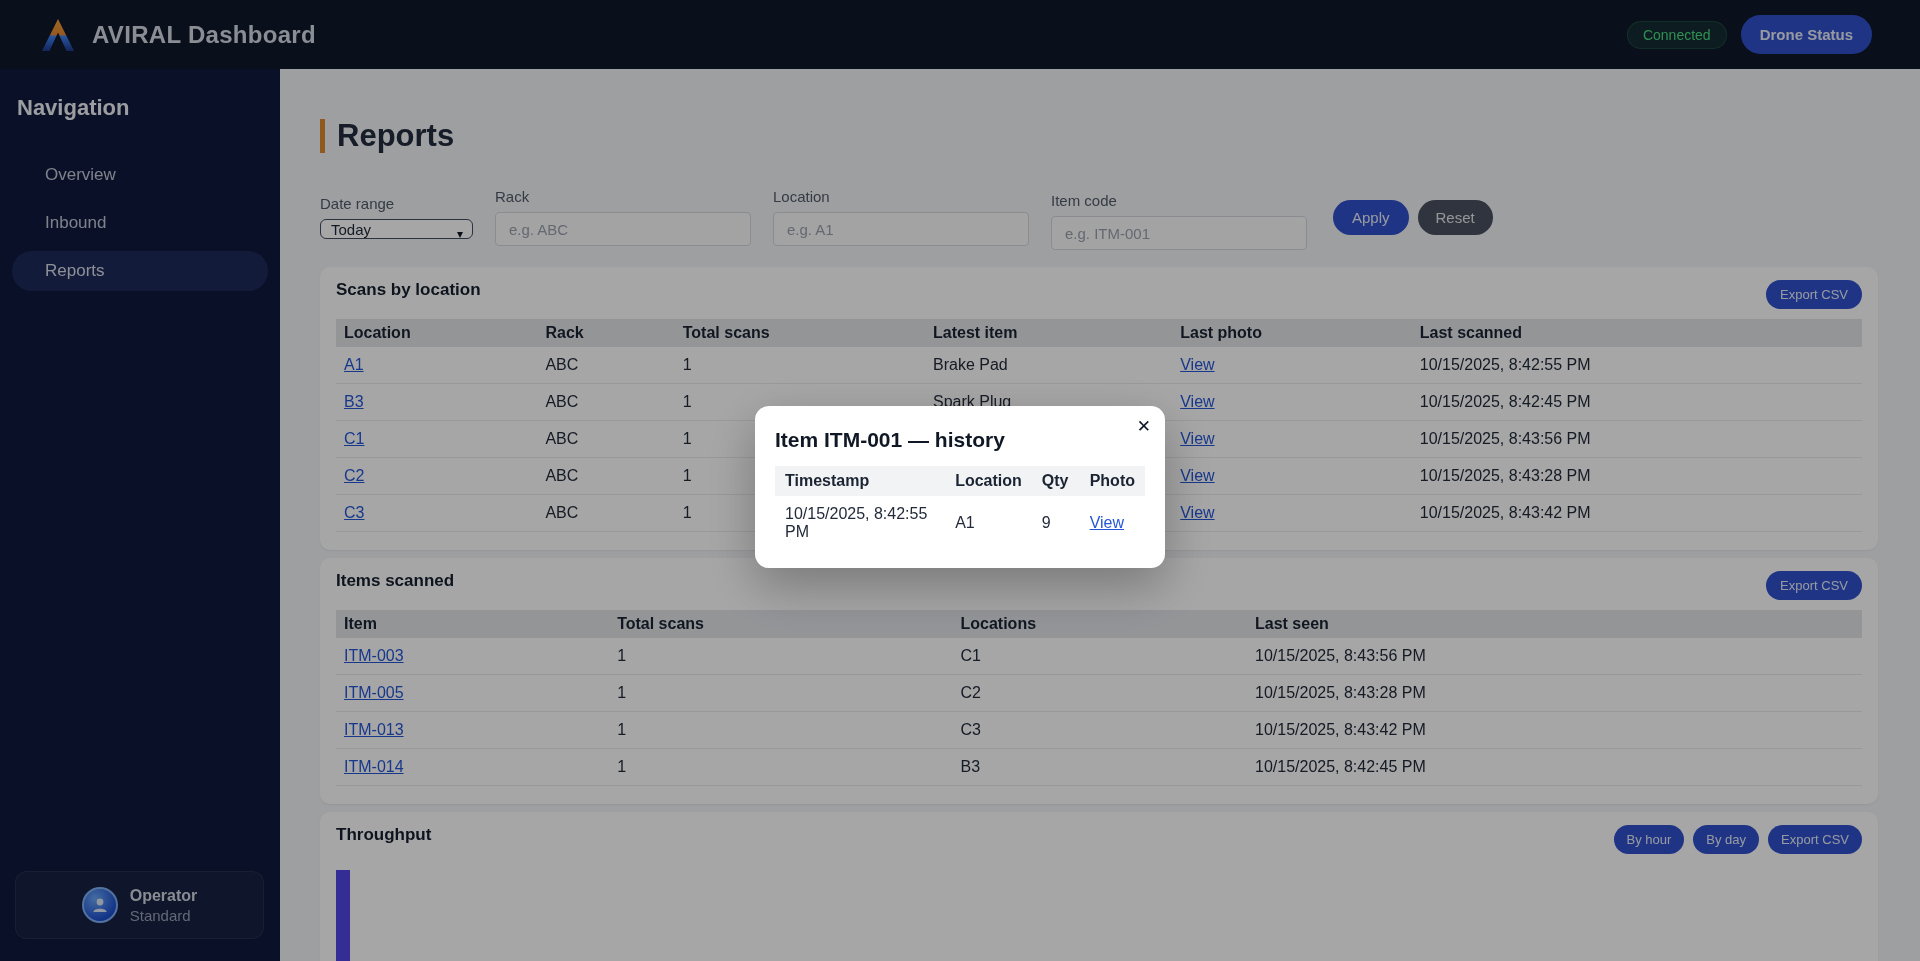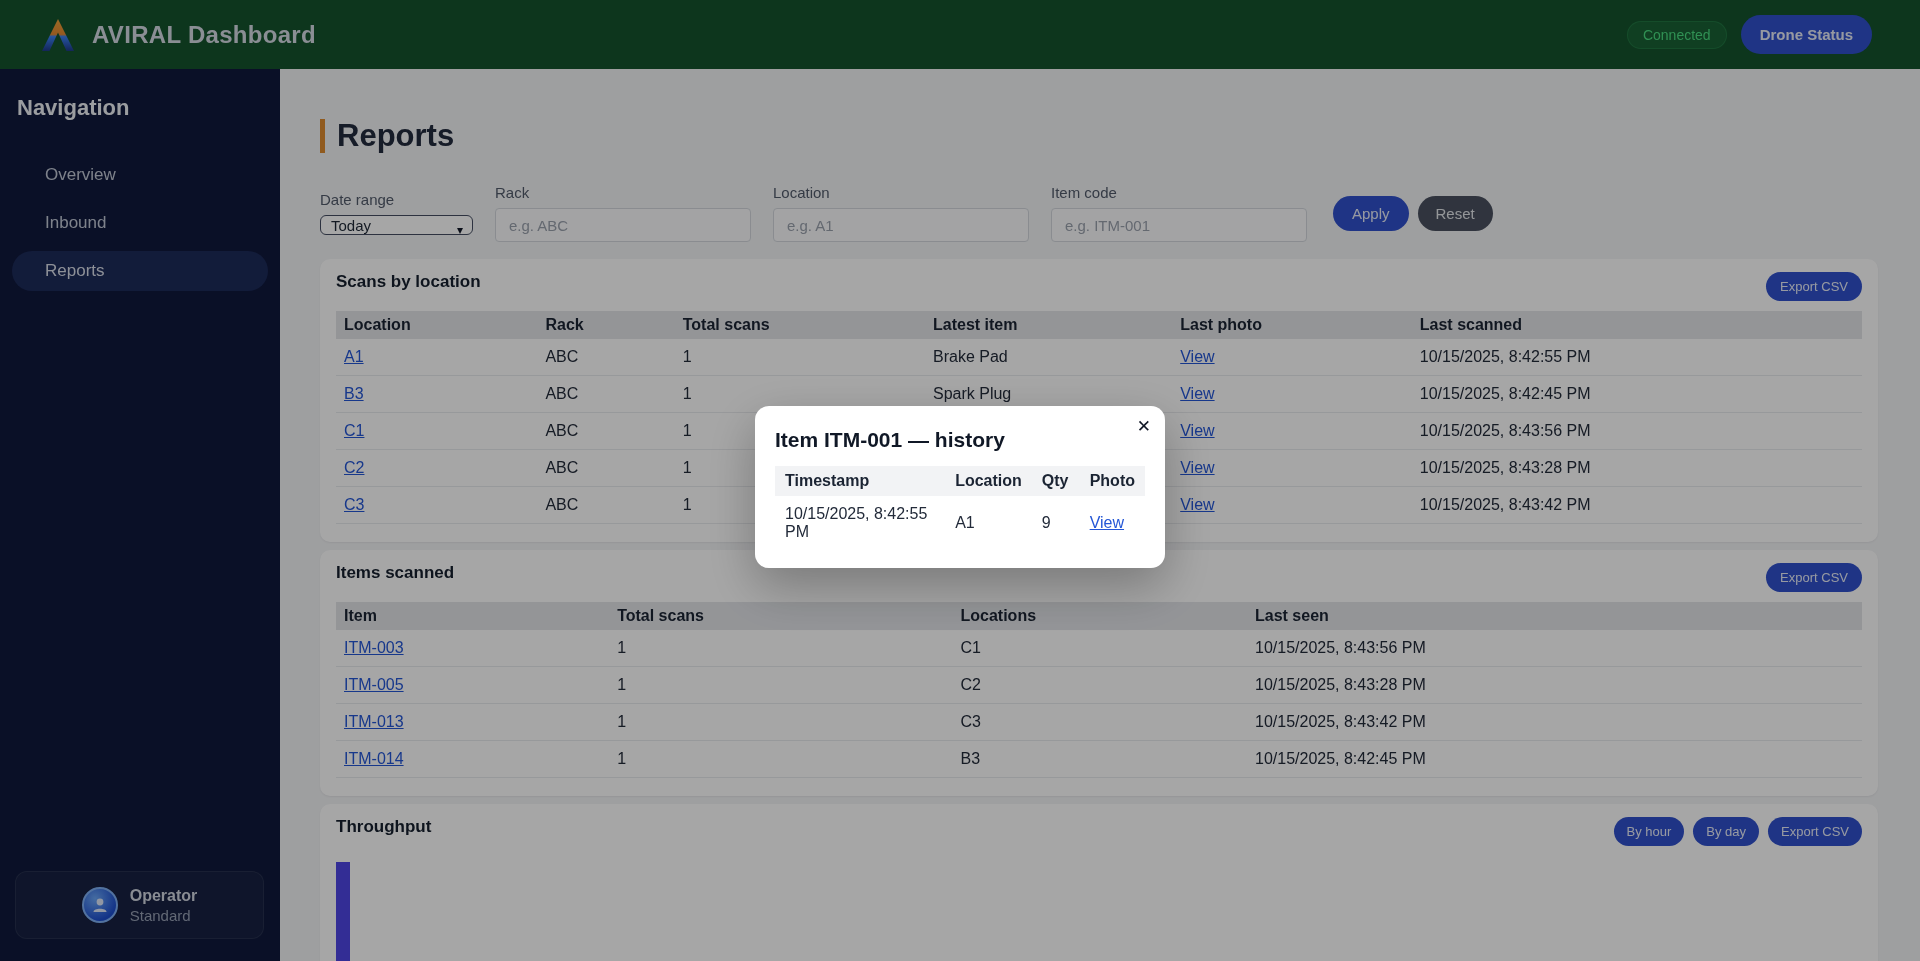--- a/index.html
+++ b/index.html
@@ -1,20 +1,20 @@
 <!DOCTYPE html>
 <html><head>
 <meta charset="utf-8">
 <style>
   * { box-sizing: border-box; margin: 0; padding: 0; }
   html,body { width:1920px; height:961px; overflow:hidden; }
   body { font-family:"Liberation Sans", sans-serif; background:#f3f4f6; }
 
   
-  .header { height:69px; background:#14532d; display:flex; align-items:center; padding:0 48px 0 38px; gap:14px; position:relative; z-index:10;}
+  .header { height:69px; background:#0f172a; display:flex; align-items:center; padding:0 48px 0 38px; gap:14px; position:relative; z-index:10;}
   .app-title { color:#d5dae4; font-size:24px; font-weight:bold; letter-spacing:.3px; }
   .header-spacer { flex:1; }
   .badge-connected { background:rgba(74,222,128,.10); color:#4ade80; border:1px solid rgba(74,222,128,.16); padding:5px 15px; border-radius:999px; font-size:14px; }
   .btn { border:none; border-radius:999px; cursor:pointer; font-family:inherit; }
   .btn-blue { background:#3051cd; color:#e8ecf8; }
   .btn-drone { padding:11px 19px; font-size:15px; font-weight:600; }
 
   
   .layout { display:flex; height:892px; }
   .sidebar { width:280px; background:#101a3c; flex-shrink:0; position:relative; }
@@ -132,21 +132,21 @@
         </span>
       </div>
       <div class="filter-group">
         <label class="filter-label">Rack</label>
         <input class="tinput" placeholder="e.g. ABC" style="">
       </div>
       <div class="filter-group">
         <label class="filter-label">Location</label>
         <input class="tinput" placeholder="e.g. A1" style="">
       </div>
-      <div class="filter-group" style="margin-right:0;">
+      <div class="filter-group" style="margin-right:0;margin-top:8px;">
         <label class="filter-label">Item code</label>
         <input class="tinput" placeholder="e.g. ITM-001" style="">
       </div>
       <button class="btn btn-blue btn-apply">Apply</button>
       <button class="btn btn-reset">Reset</button>
     </div>
 
     <div class="card" id="scans-card">
       <div class="card-head">
         <div class="card-title">Scans by location</div>

